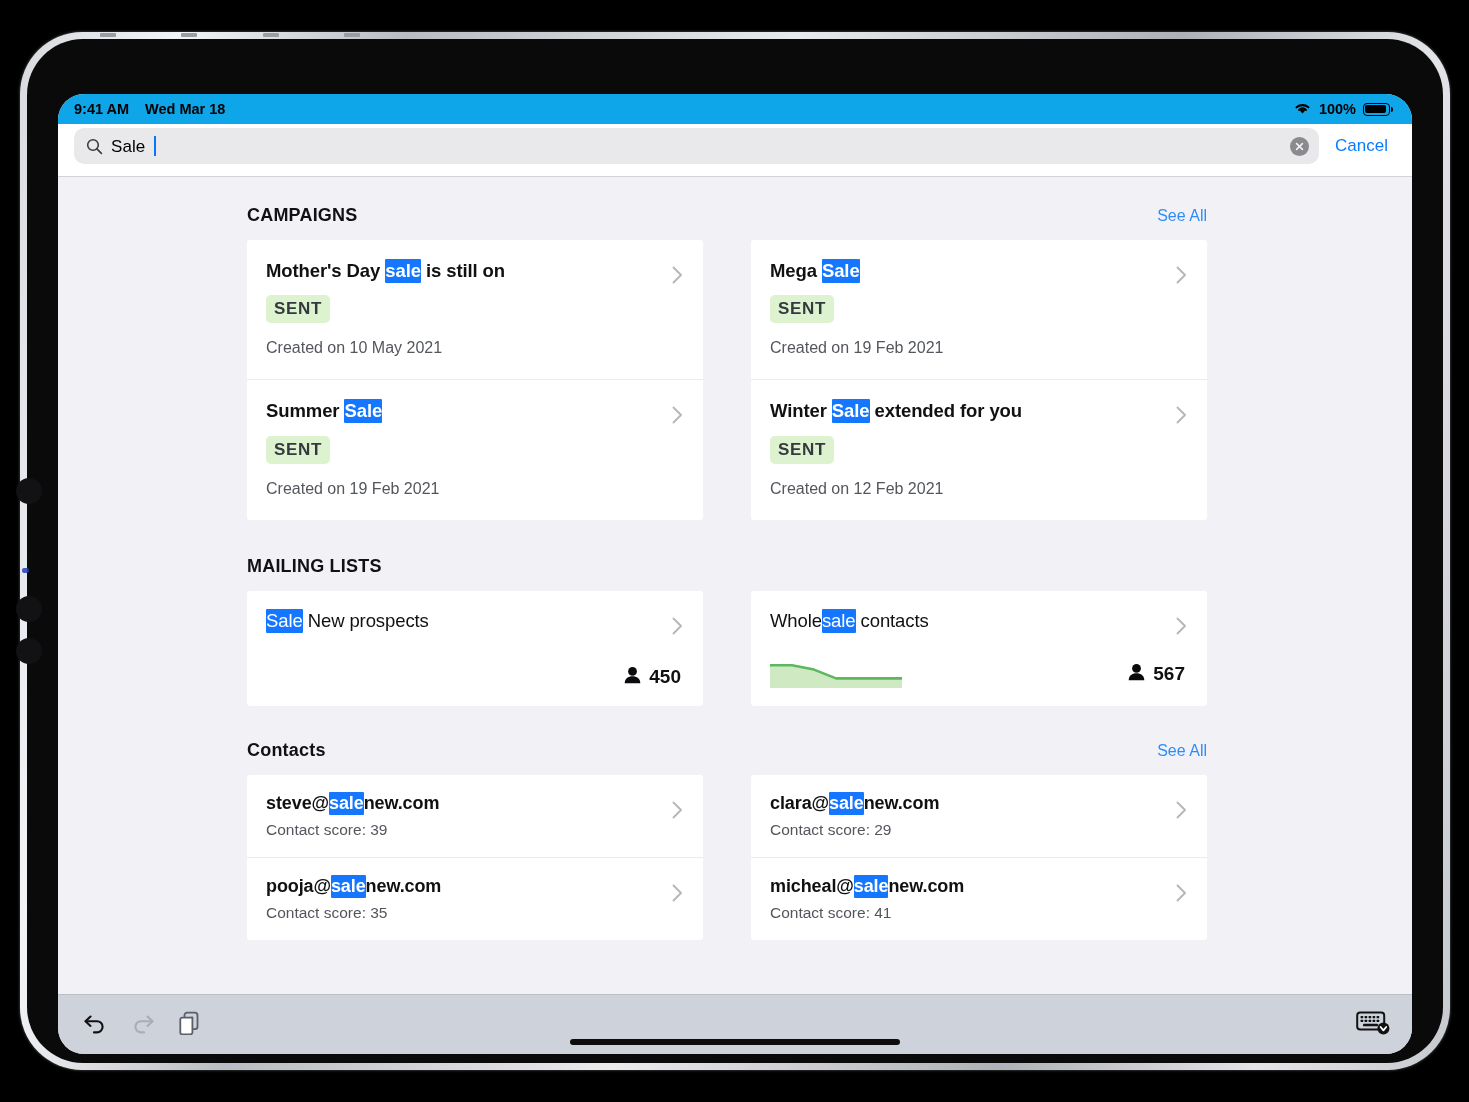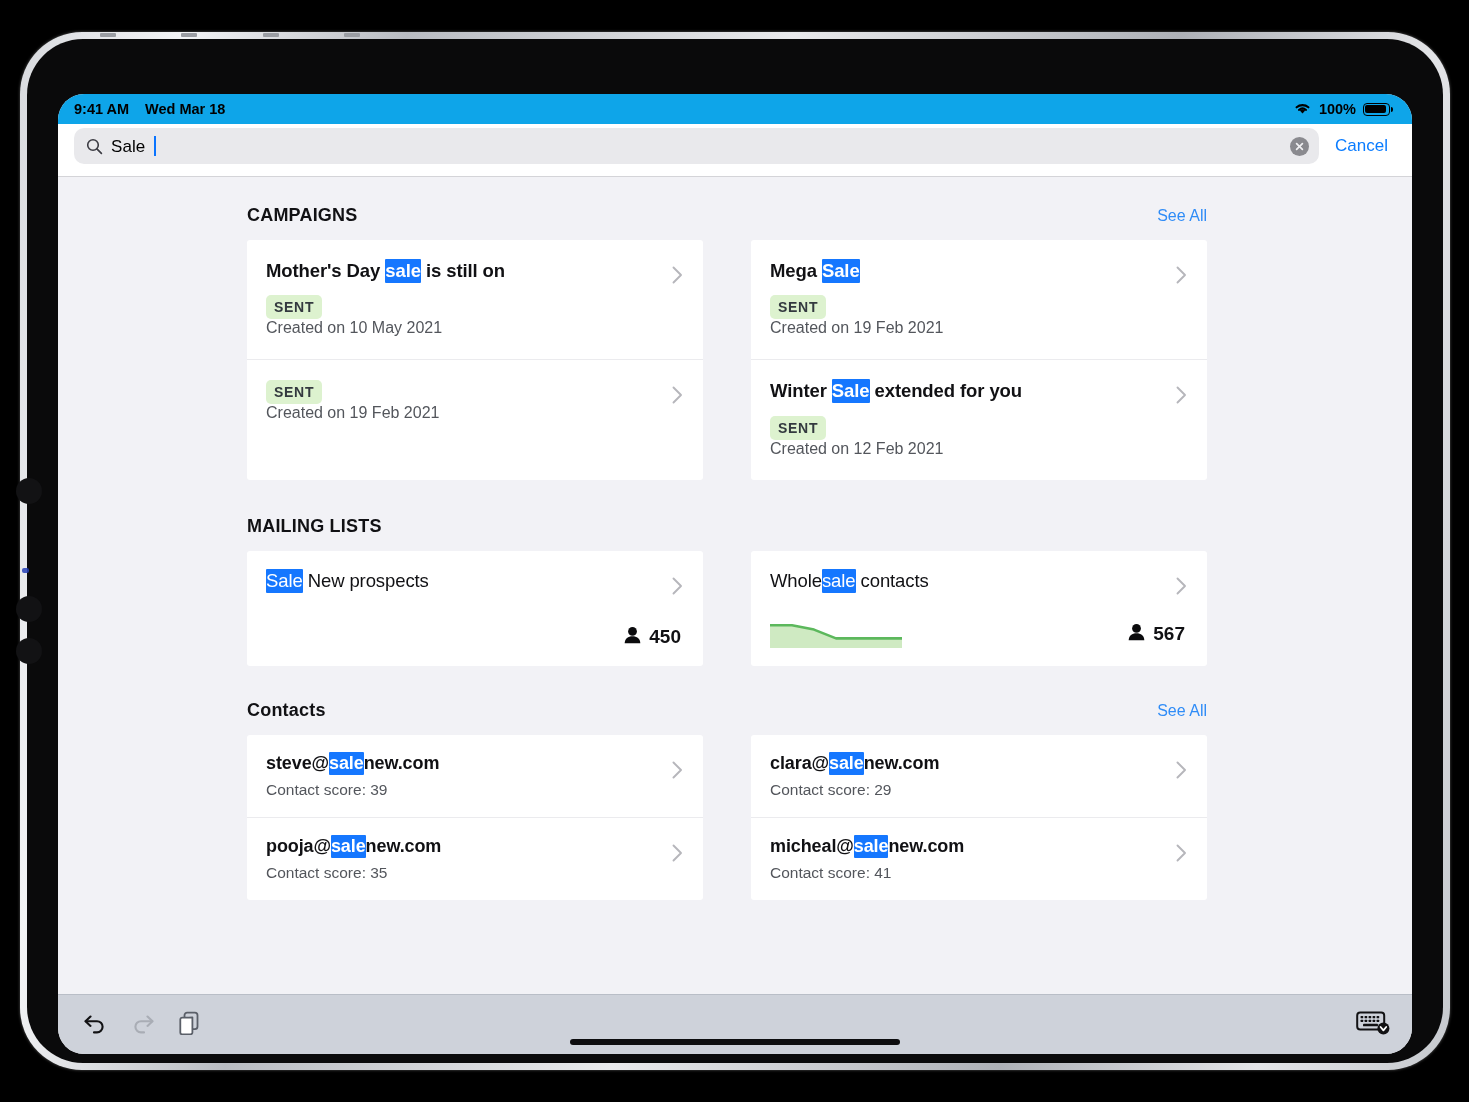--- a/index.html
+++ b/index.html
@@ -221,25 +221,26 @@
   mark.hl {
     background: #1577ff;
     color: #ffffff;
     padding: 1px 0 2px;
     border-radius: 1px;
   }
   .badge {
     display: inline-block;
     background: #ddf2cf;
     color: #33393f;
-    font-size: 14px;
+    font-size: 17px;
     font-weight: bold;
     letter-spacing: .7px;
     padding: 4px 8px 4px 8px;
     border-radius: 5px;
+    margin-bottom: 16px;
   }
   .meta {
     font-size: 16px;
     color: #53565c;
   }
 
   
   .ml-item {
     position: relative;
     padding: 19px 22px 18px 19px;
@@ -394,20 +395,23 @@
               </div>
               <div class="badge">SENT</div>
               <div class="meta">Created on 10 May 2021</div>
               <span class="chevron">
                 <svg width="11" height="18" viewBox="0 0 11 18">
                     <polyline points="1.5,1.5 9,9 1.5,16.5" fill="none" stroke="#b6b6bb" stroke-width="1.9" stroke-linecap="round" stroke-linejoin="round"></polyline>
                   </svg>
               </span>
             </div>
             <div class="row-item">
+              <div class="item-title">
+                <span>Summer </span><mark class="hl">Sale</mark><span></span>
+              </div>
               <div class="badge">SENT</div>
               <div class="meta">Created on 19 Feb 2021</div>
               <span class="chevron">
                 <svg width="11" height="18" viewBox="0 0 11 18">
                     <polyline points="1.5,1.5 9,9 1.5,16.5" fill="none" stroke="#b6b6bb" stroke-width="1.9" stroke-linecap="round" stroke-linejoin="round"></polyline>
                   </svg>
               </span>
             </div>
           </div>
 

